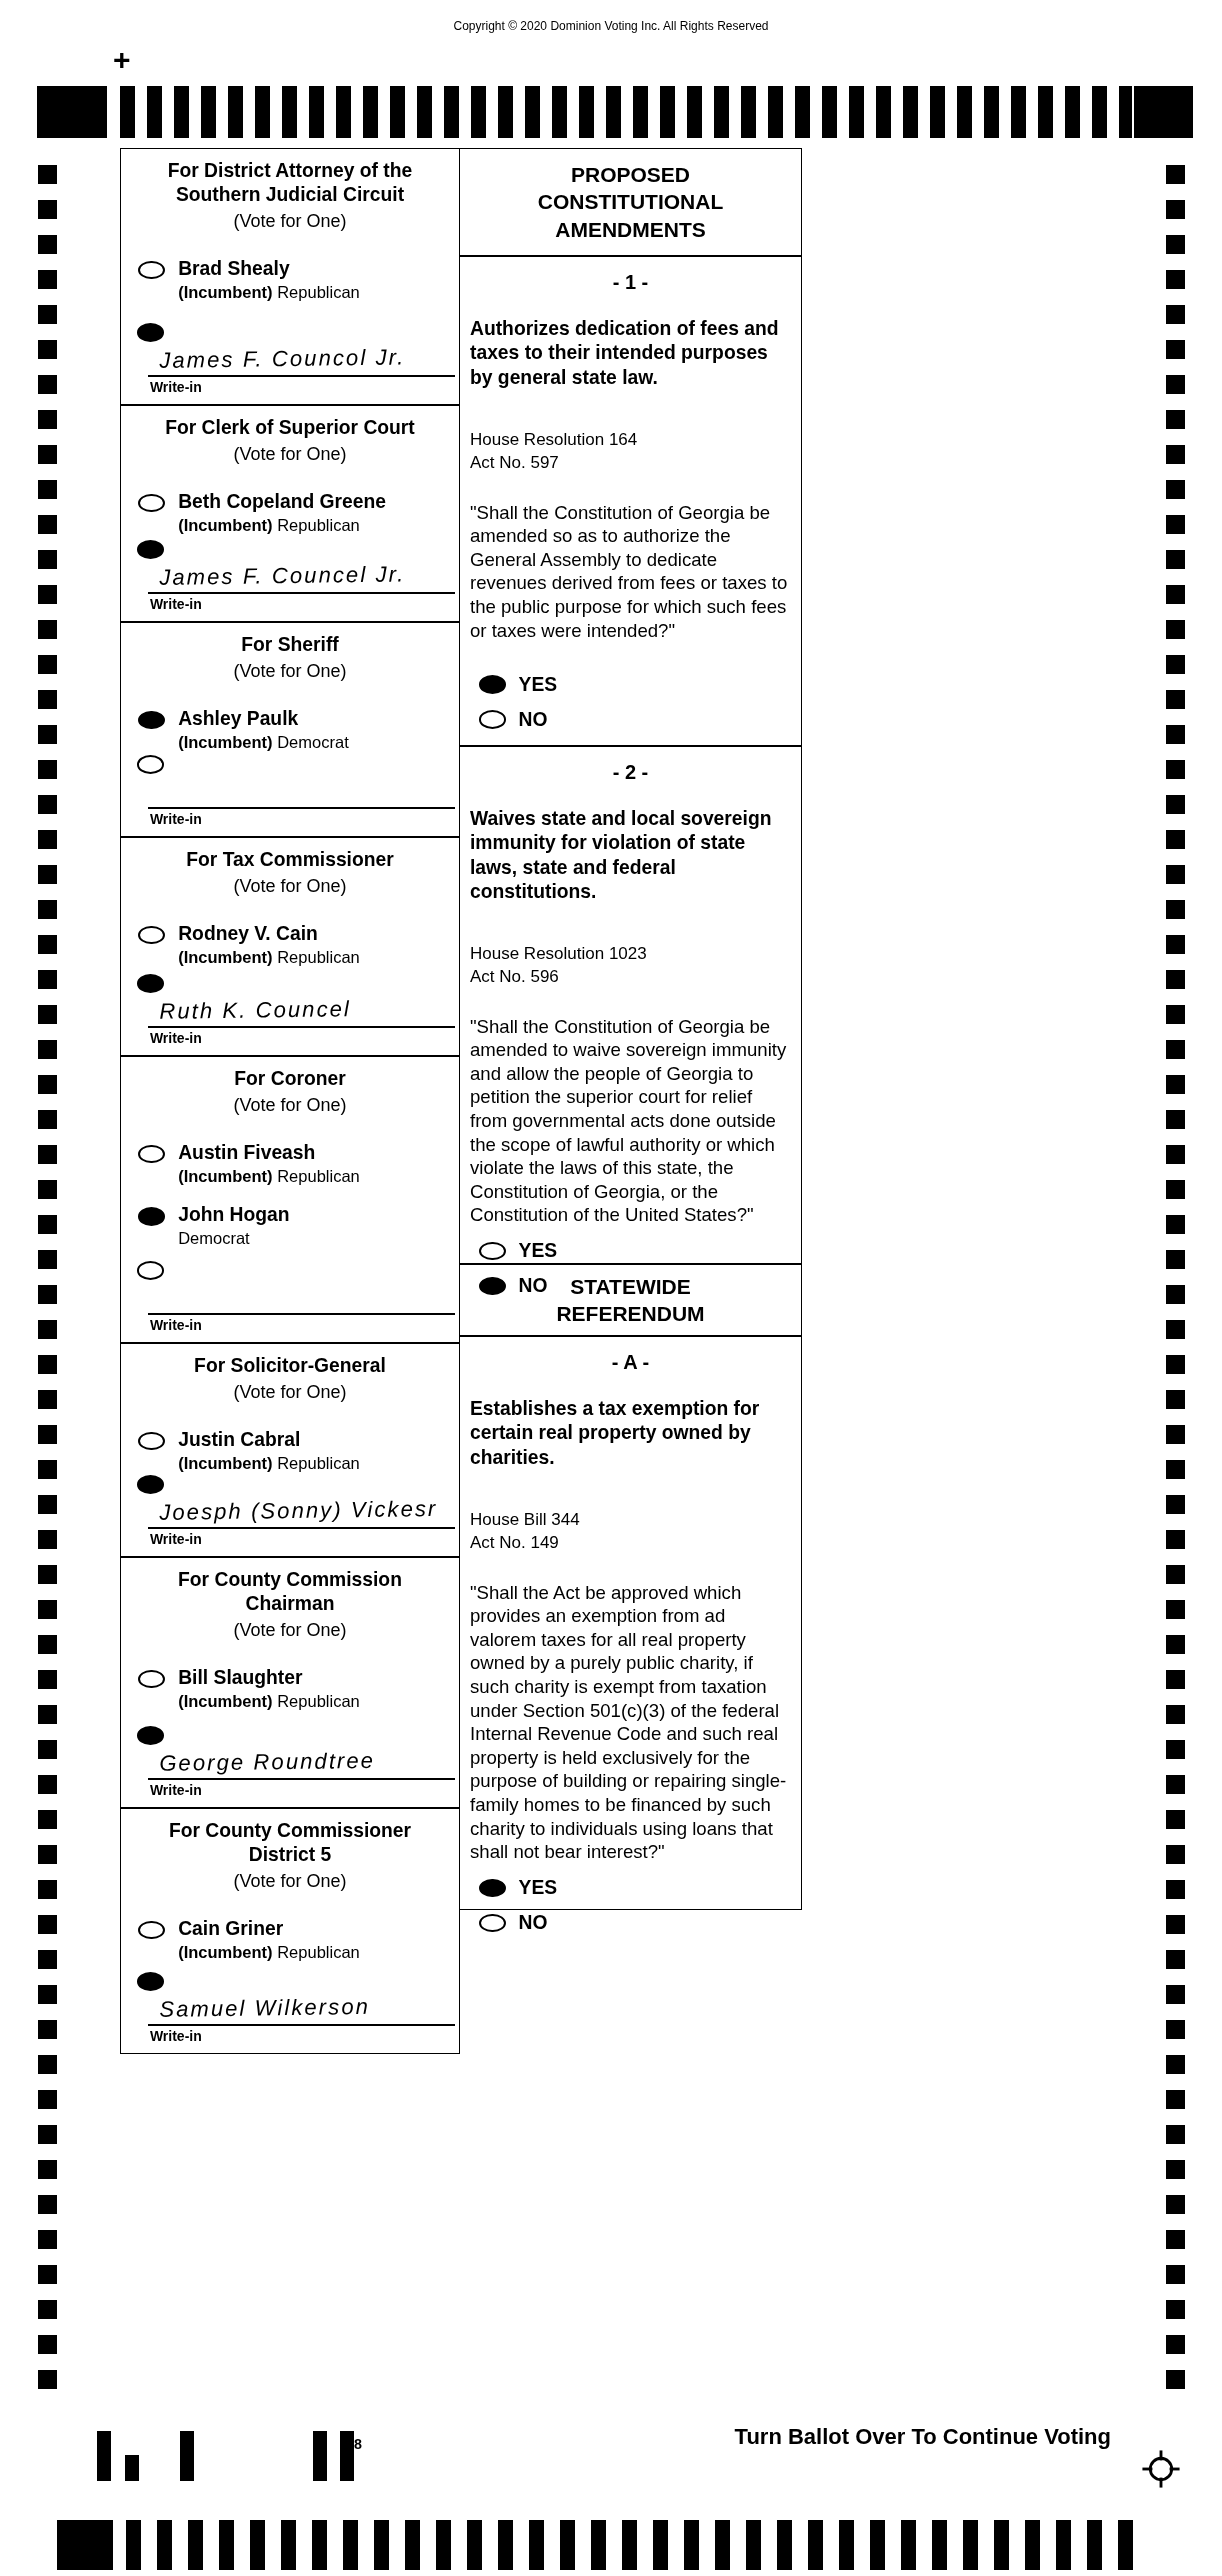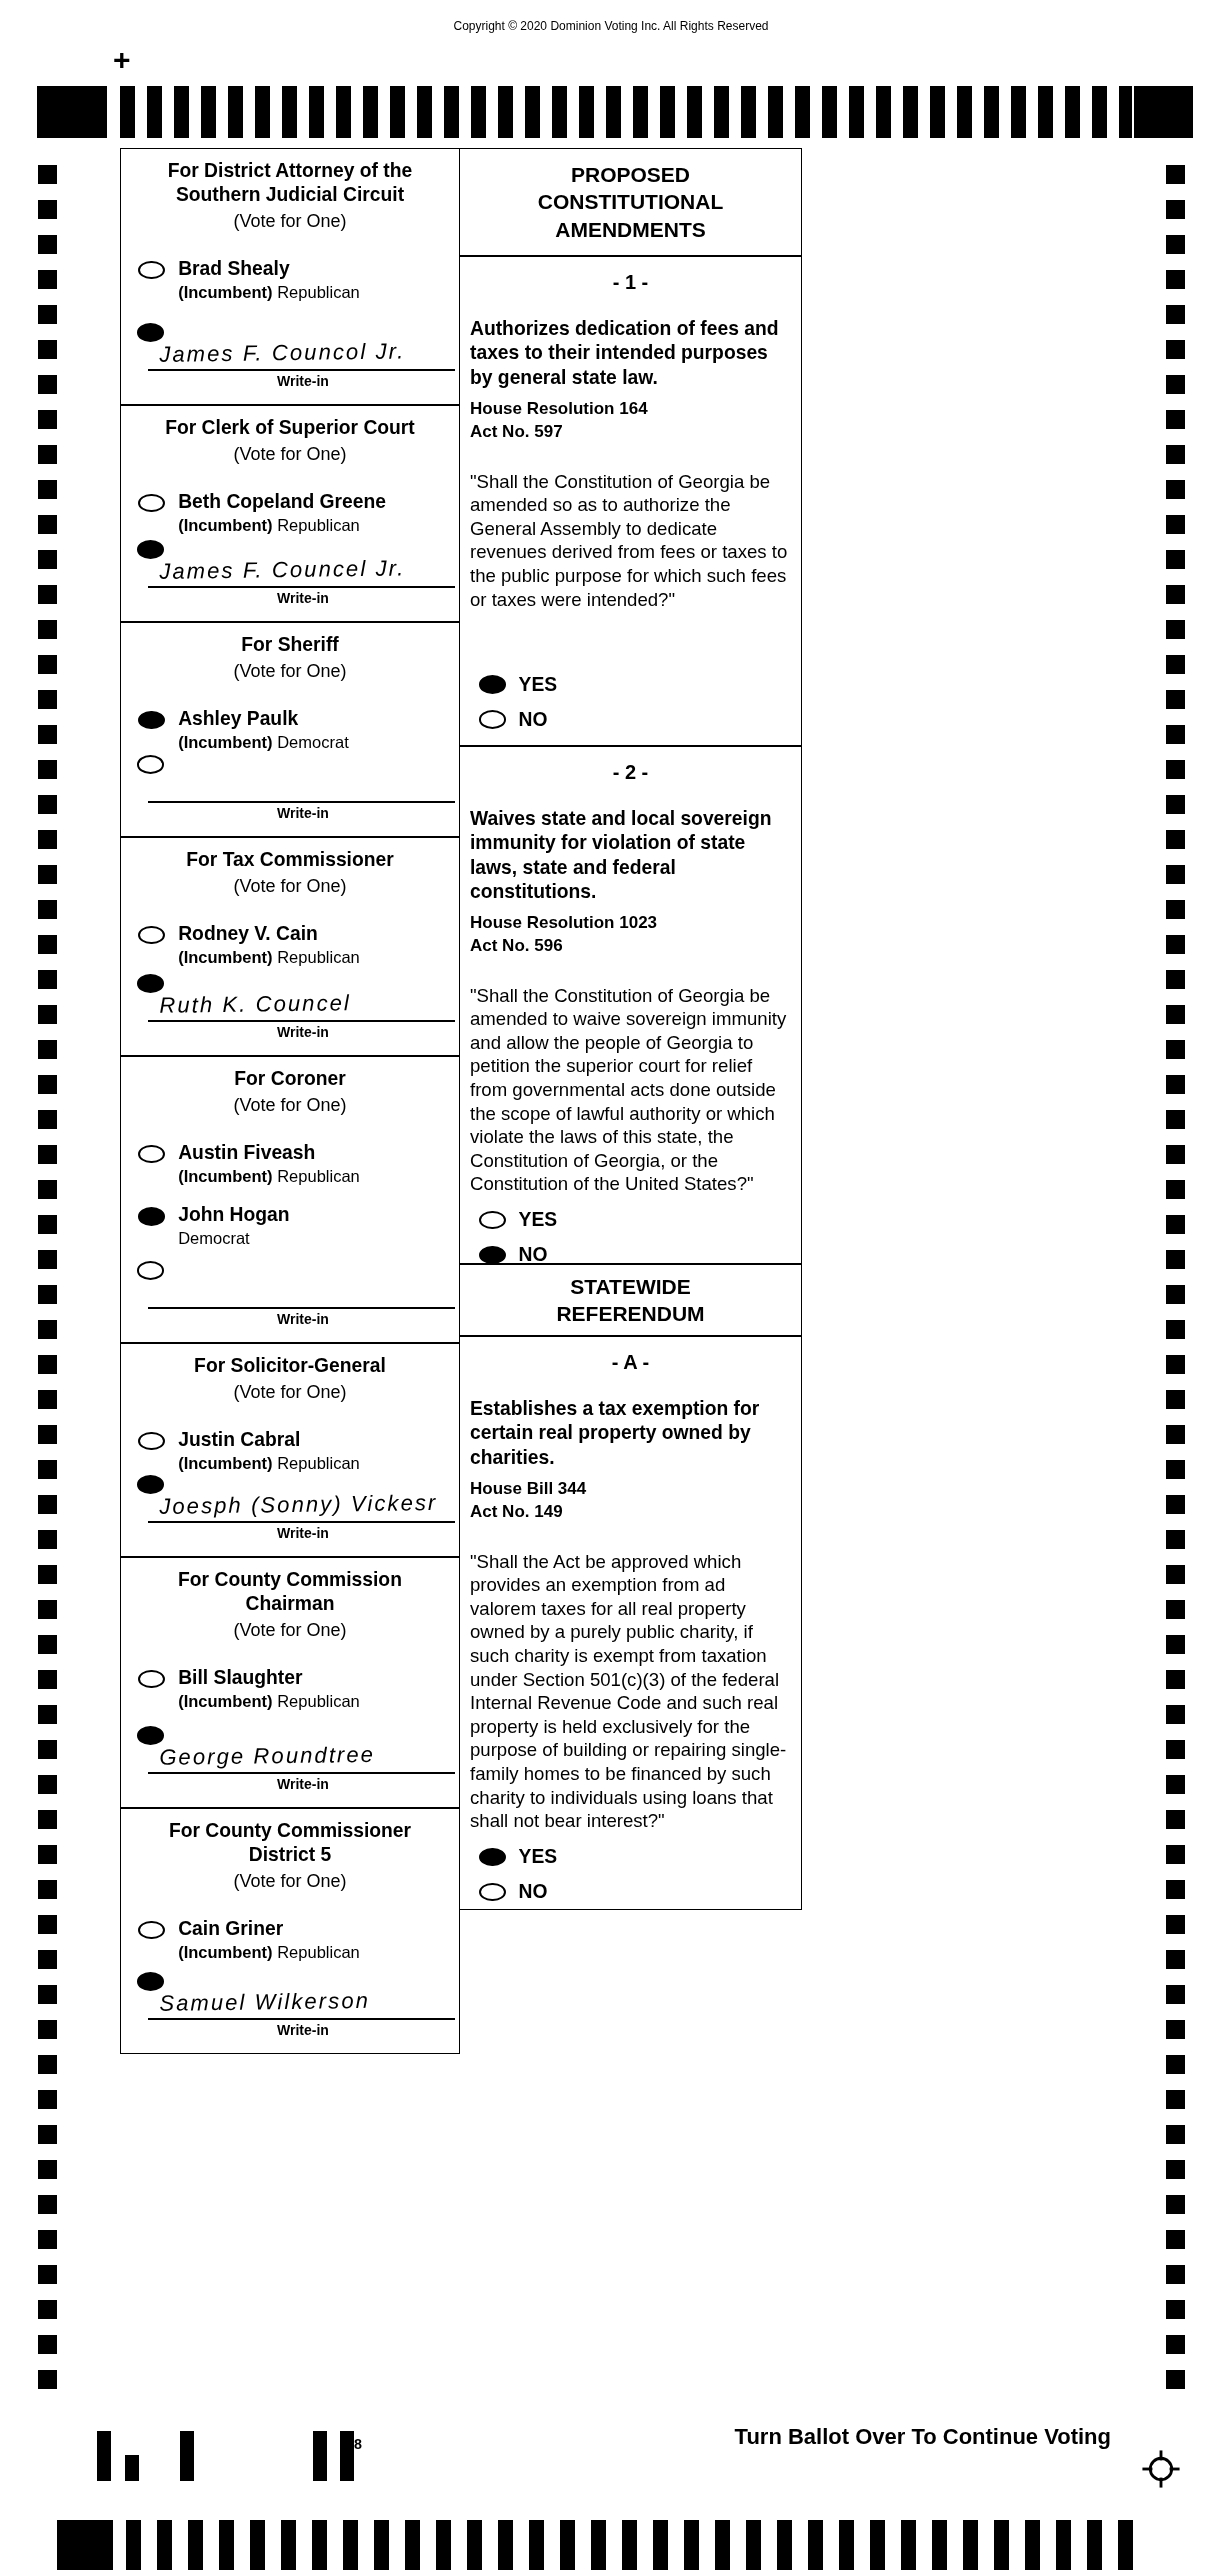--- a/index.html
+++ b/index.html
@@ -39,35 +39,35 @@
   .c-inst{text-align:center;font-size:18px;margin-top:3.6px;}
   .cand{display:flex;gap:13px;margin:26px 0 0 14.3px;}
   .cand + .cand{margin-top:18.6px;}
   .oval{flex:none;width:27px;height:18.6px;border:2.1px solid #000;border-radius:50%;
     display:inline-block;background:#fff;}
   .oval.filled{background:#000;border-color:#000;}
   .cand .oval{margin-top:2.9px;}
   .cname{font-size:19.3px;font-weight:bold;line-height:1.15;}
   .cdetail{font-size:16.5px;margin-top:2.9px;}
   .cdetail b{font-weight:bold;}
-  .writein{position:relative;margin-top:auto;padding-bottom:15px;text-align:center;}
+  .writein{position:relative;margin-top:auto;padding-bottom:9px;}
   .writein .oval{position:absolute;left:13px;bottom:62px;}
   .wline{margin:0 1.4px 0 24px;border-bottom:2.1px solid #000;min-height:33px;
     display:flex;align-items:flex-end;}
   .hand{padding:0 0 1.4px 11.5px;font-size:22px;font-style:italic;letter-spacing:2.1px;
     transform:rotate(-0.8deg);transform-origin:left bottom;white-space:nowrap;}
   .wlabel{margin-left:26px;font-size:14px;font-weight:bold;padding-top:2.1px;}
 
   
   .rheader{display:flex;align-items:center;justify-content:center;text-align:center;
     font-size:21px;font-weight:bold;line-height:1.3;white-space:pre-line;}
   .measure{display:flex;flex-direction:column;padding:0 10px;}
   .m-num{text-align:center;font-size:20px;font-weight:bold;margin-top:14.3px;}
   .m-summary{font-size:19.3px;font-weight:bold;line-height:1.25;margin-top:23px;}
-  .m-ref{font-size:17px;line-height:1.35;margin-top:8px;font-weight:bold;}
+  .m-ref{font-size:17px;line-height:1.35;margin-top:39px;}
   .m-q{font-size:18.6px;line-height:1.27;margin-top:26px;}
   .m-votes{margin-top:auto;margin-bottom:14.3px;padding-left:8.6px;}
   .vrow{display:flex;align-items:center;gap:13px;margin-top:13px;}
   .vlabel{font-size:19.3px;font-weight:bold;}
 </style>
 </head>
 <body>
 
 <div class="copyright">Copyright © 2020 Dominion Voting Inc. All Rights Reserved</div>
 <div class="plusmark">+</div>

